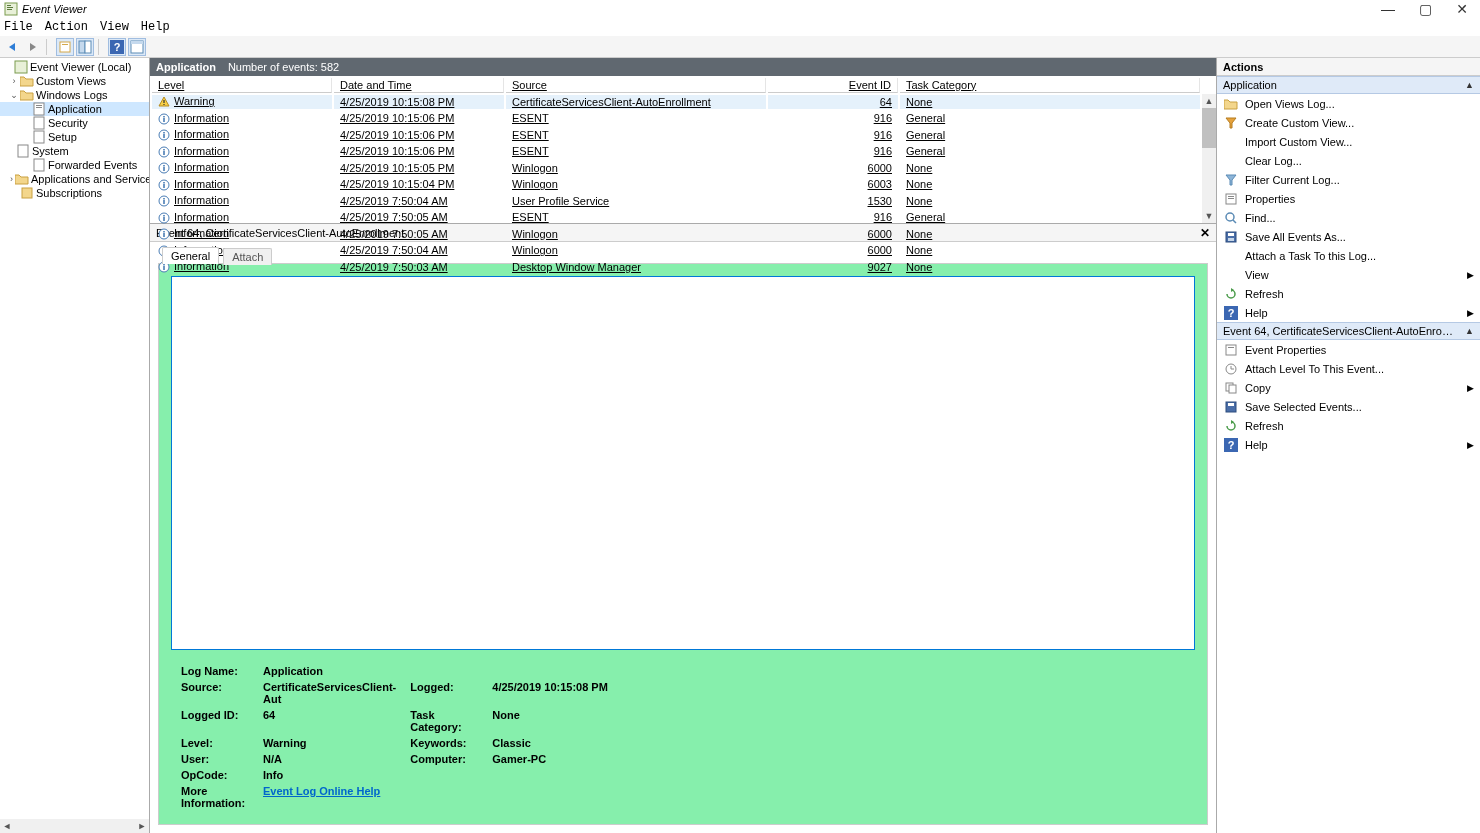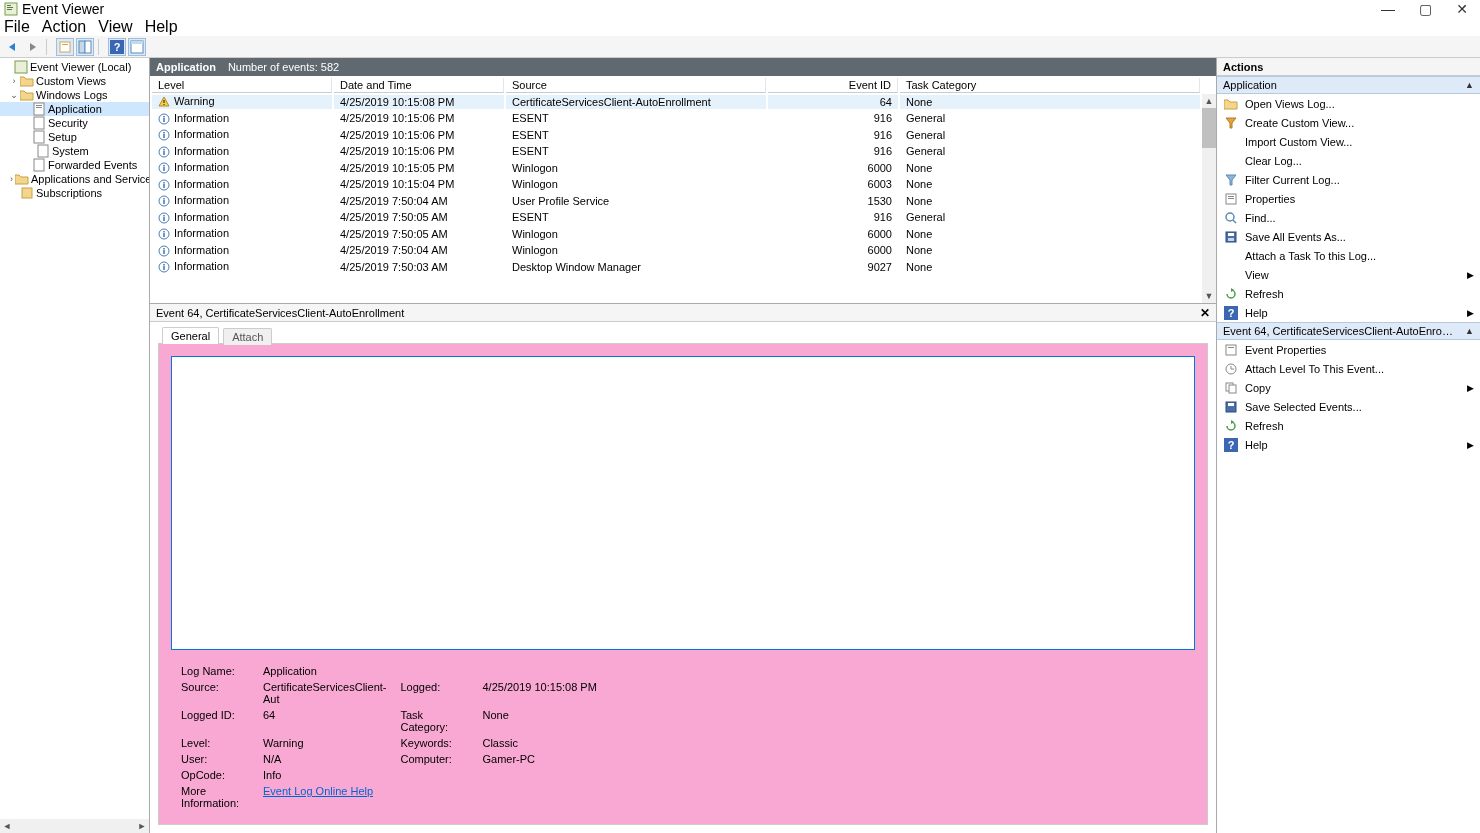--- a/index.html
+++ b/index.html
@@ -1,57 +1,57 @@
 <!DOCTYPE html>
 <html><head>
 <meta charset="utf-8">
 <style>
 * { margin: 0; padding: 0; box-sizing: border-box; font-family: "Segoe UI", Tahoma, sans-serif; font-size: 11px; }
 body { background: #fff; overflow: hidden; width: 1480px; height: 833px; }
 .title-bar { height: 18px; display: flex; align-items: center; padding: 0 4px; background: #fff; justify-content: space-between; }
 .title-left { display: flex; align-items: center; gap: 4px; }
-.title-text { font-size: 14px; }
+.title-text { font-size: 11px; font-style: italic; }
 .win-controls { display: flex; gap: 24px; padding-right: 8px; }
 .win-controls span { cursor: default; font-size: 14px; color:#333;}
 .menu-bar { height: 18px; display: flex; align-items: center; padding: 0 4px; gap: 12px; background: #fff; }
-.menu-bar span { cursor: default; font-size: 16px; }
+.menu-bar span { cursor: default; font-size: 12px; font-family: Liberation Mono, monospace; }
 .toolbar { height: 22px; display: flex; align-items: center; padding: 2px 4px; gap: 2px; border-bottom: 1px solid #ccc; background: #f5f5f5; }
 .tb-btn { width: 18px; height: 18px; display: flex; align-items: center; justify-content: center; border: 1px solid transparent; }
 .tb-btn.bordered { border: 1px solid #a0bde0; background: #dce9f7; }
 .main { display: flex; height: calc(100% - 58px); }
 .tree-panel { width: 150px; border-right: 1px solid #aaa; overflow: hidden; background: #fff; position:relative;}
 .tree { padding: 2px 0; }
 .tree-node { display: flex; align-items: center; height: 14px; padding-left: 4px; gap: 2px; white-space: nowrap; cursor: default; }
 .tree-node.selected { background: #cee7ff; }
 .tree-node .expander { width: 8px; font-size: 9px; color: #555; text-align:center;}
 .tree-node .icon { width: 14px; height: 14px; display: flex; align-items: center; justify-content: center; }
 .tree-scroll-h { position:absolute; bottom:0; left:0; right:0; height:14px; background:#f0f0f0; display:flex; align-items:center;}
 .tree-scroll-h .sh-btn { width:14px; height:14px; display:flex;align-items:center;justify-content:center;font-size:9px;color:#555;}
 .tree-scroll-h .sh-track { flex:1; height:14px; }
 .center-panel { flex: 1; display: flex; flex-direction: column; border-right: 1px solid #aaa; }
 .log-header { height: 18px; background: #606870; color: #fff; display: flex; align-items: center; padding: 0 6px; gap: 12px; font-size:11px;}
 .log-header .log-name { font-weight: bold; }
-.grid-wrap { position:relative; height: 228px; border-bottom: 1px solid #aaa;}
+.grid-wrap { position:relative; height: 148px; border-bottom: 1px solid #aaa; text-decoration: underline;}
 .event-grid { width: calc(100% - 14px); }
 .event-grid th, .event-grid td { text-align: left; height: 14.5px; padding: 0 6px; font-size:11px; white-space: nowrap; }
 .event-grid thead th { background: #fff; border-bottom: 1px solid #ccc; border-right: 1px solid #e5e5e5; position: sticky; top:0; font-weight:normal;}
 .event-grid tbody tr { cursor: default; }
 .event-grid tbody tr.selected { background: #e5f1fb; }
 .event-grid .col-eventid { text-align: right; }
 .lvl-icon { display: inline-flex; width:12px; height:12px; align-items:center; justify-content:center; margin-right:4px; vertical-align: middle;}
 .grid-scroll-v { position:absolute; right:0; top:18px; bottom:0; width:14px; background:#f0f0f0;}
 .grid-scroll-v .sv-btn { height:14px; display:flex; align-items:center; justify-content:center; font-size:9px; color:#555;}
 .grid-scroll-v .sv-thumb { background:#c0c0c0; width:14px; height:40px;}
 .details-panel { flex:1; display:flex; flex-direction:column; }
 .details-header { height: 18px; background: #f5f5f5; border-bottom: 1px solid #ccc; display:flex; align-items:center; justify-content:space-between; padding: 0 6px;}
 .details-header .close-btn { font-weight:bold; cursor:default; font-size:12px;}
 .tabs { display:flex; gap:4px; padding: 4px 8px 0 12px; }
 .tab { padding: 2px 8px; border:1px solid #ccc; border-bottom:none; background:#fff; border-radius:2px 2px 0 0; cursor:default; position:relative; top:1px;}
 .tab.inactive { background:#f0f0f0; color:#555; top:2px; }
-.tab-content { border:1px solid #ccc; margin: 0 8px 8px 8px; flex:1; background:#f9a8d4; display:flex; flex-direction:column; padding:6px;}
+.tab-content { border:1px solid #ccc; margin: 0 8px 8px 8px; flex:1; background:#86efac; display:flex; flex-direction:column; padding:6px;font-weight:bold;}
 .desc-box { flex:1; border:1px solid #0078d7; margin:6px; background:#fff; position:relative;}
 .props-table { padding: 6px 8px; }
 .props-table table td { padding: 1px 6px; font-size:11px; vertical-align: top;}
 .props-table .label-col { width: 80px; }
 .props-table .val-col { width: 120px; }
 .props-link { color: #0066cc; text-decoration: underline; cursor:default;}
 .actions-panel { width: 263px; background: #fff; display:flex; flex-direction:column;}
 .actions-title { height: 18px; background: #f5f5f5; border-bottom: 1px solid #ccc; padding: 0 6px; display:flex; align-items:center; font-weight:bold;}
 .actions-section { height: 18px; background: #dfeaf8; border-top:1px solid #b5c9e4; border-bottom:1px solid #b5c9e4; padding:0 6px; display:flex; align-items:center; justify-content:space-between;}
 .actions-section .collapse { font-size:9px; color:#333;}
@@ -178,21 +178,21 @@
           <span>Security</span>
         </div>
     <div class="tree-node" style="padding-left:32px">
           <span class="icon">
             <svg width="14" height="14">
               <rect x="2" y="1" width="10" height="12" fill="#fff" stroke="#888"></rect>
             </svg>
           </span>
           <span>Setup</span>
         </div>
-    <div class="tree-node" style="padding-left:36px">
+    <div class="tree-node" style="padding-left:16px">
           <span class="icon">
             <svg width="14" height="14">
               <rect x="2" y="1" width="10" height="12" fill="#fff" stroke="#888"></rect>
             </svg>
           </span>
           <span>System</span>
         </div>
     <div class="tree-node" style="padding-left:32px">
           <span class="icon">
             <svg width="14" height="14">

